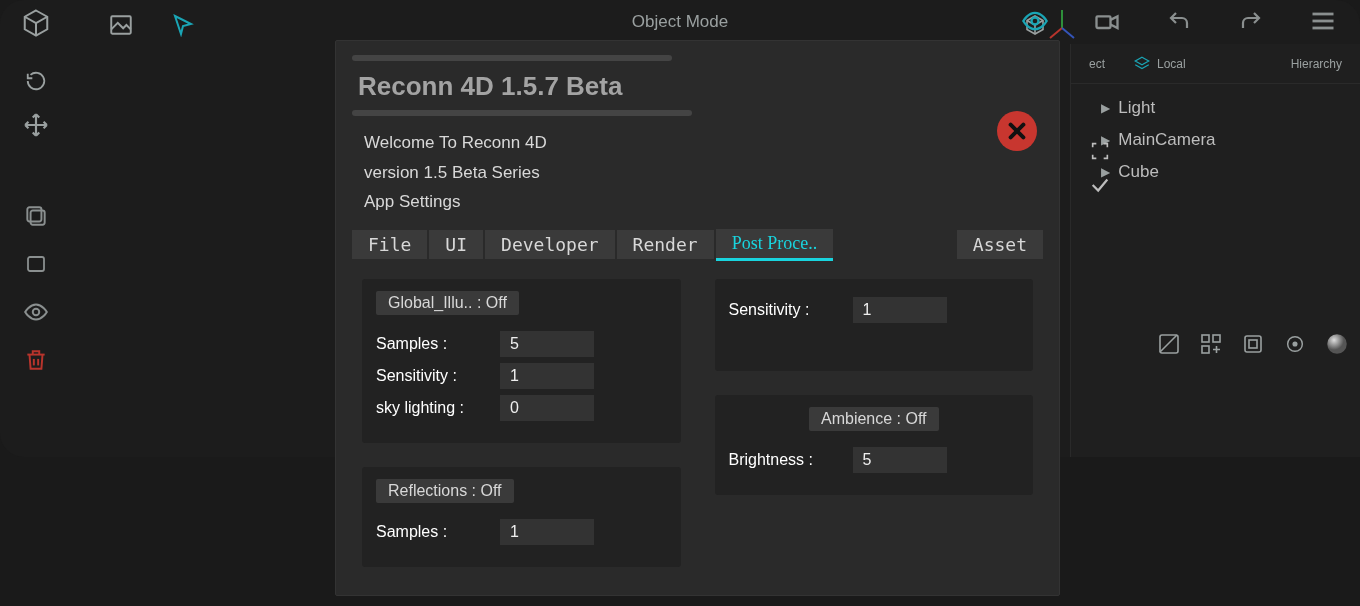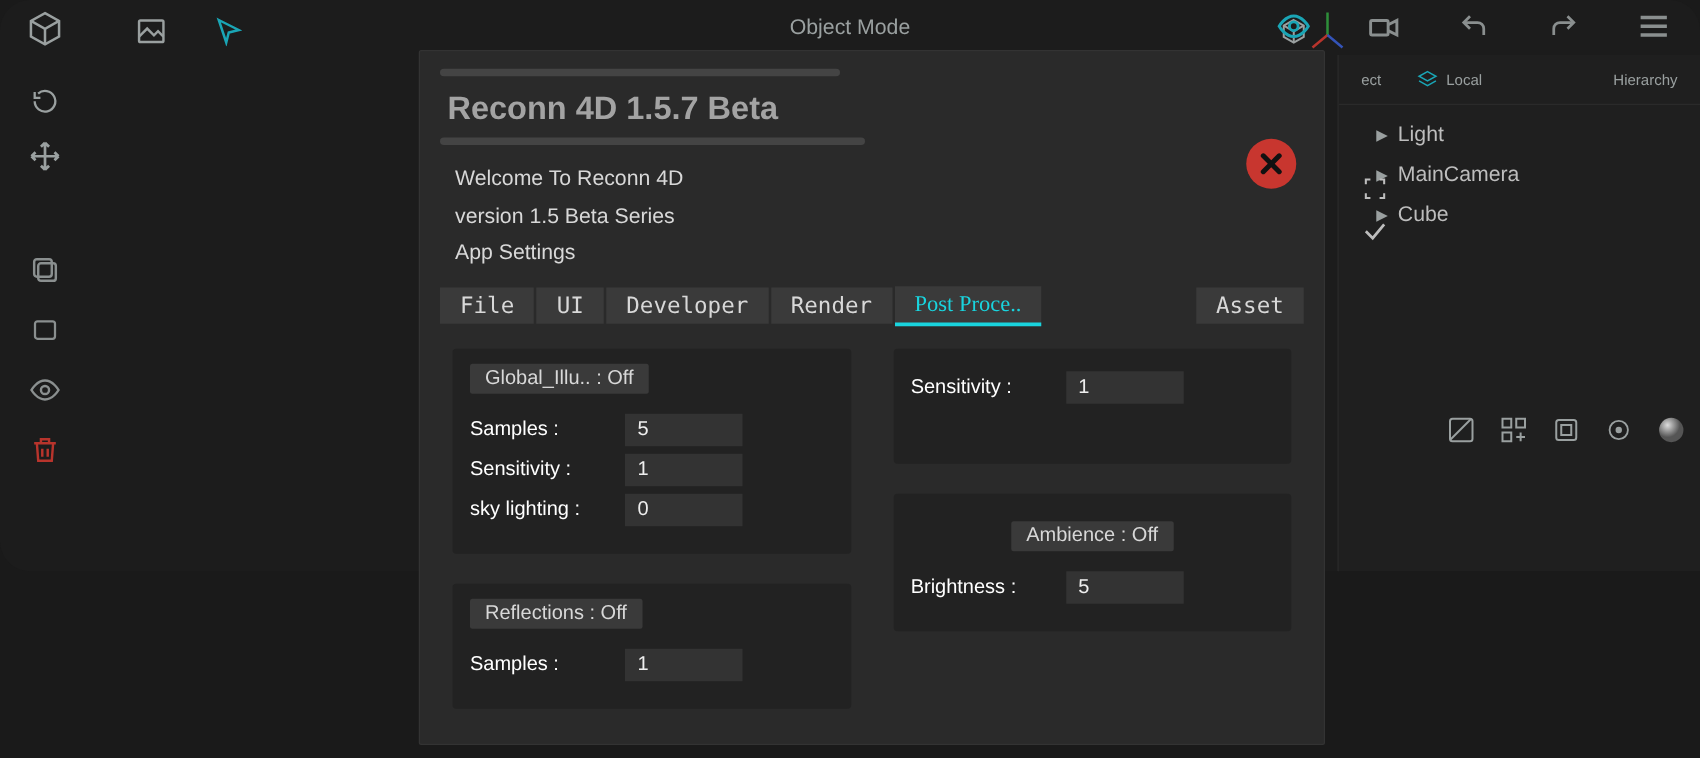--- a/index.html
+++ b/index.html
@@ -302,21 +302,21 @@
       </div>
       <div class="col">
         <div class="card">
           <div class="kv">
               <span class="k">Sensitivity :</span>
               <input class="v" value="1" style="">
             </div>
           <div class="spacer"></div>
         </div>
         <div class="card">
-          <div style="text-align:center;margin-top:10px;"><div class="card-head">Ambience : Off</div></div>
+          <div style="text-align:center;"><div class="card-head">Ambience : Off</div></div>
           <div class="kv">
               <span class="k">Brightness :</span>
               <input class="v" value="5" style="">
             </div>
         </div>
       </div>
     </div>
   </div>
 
 </div>

